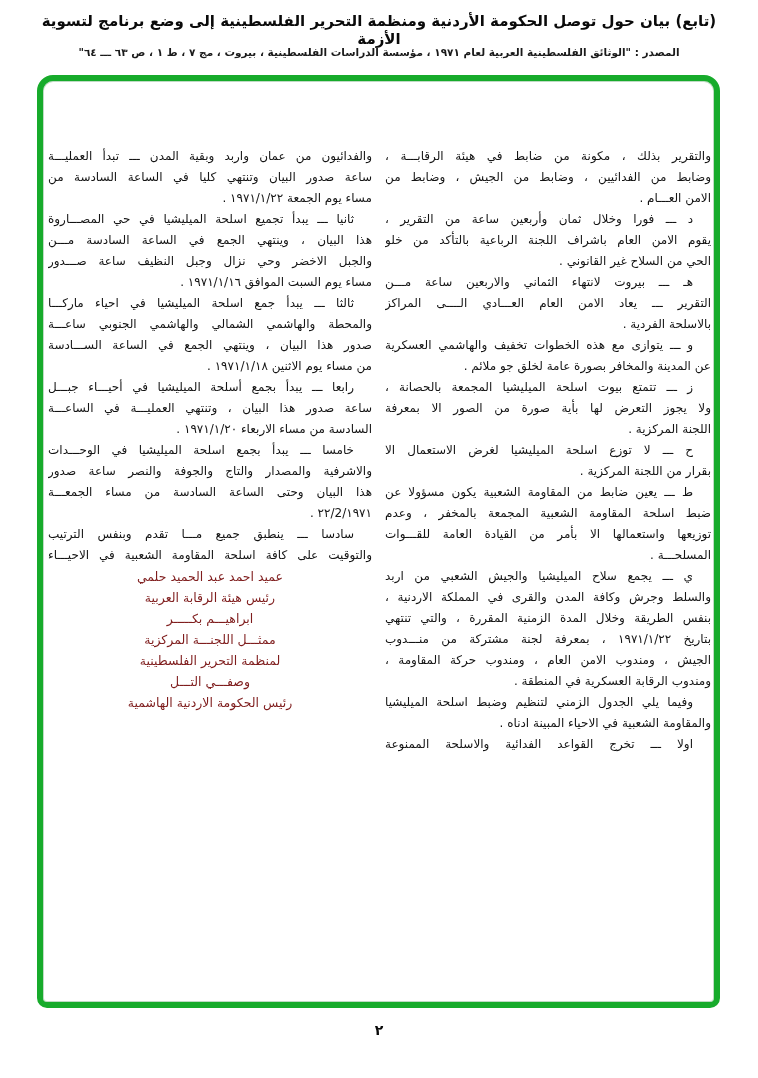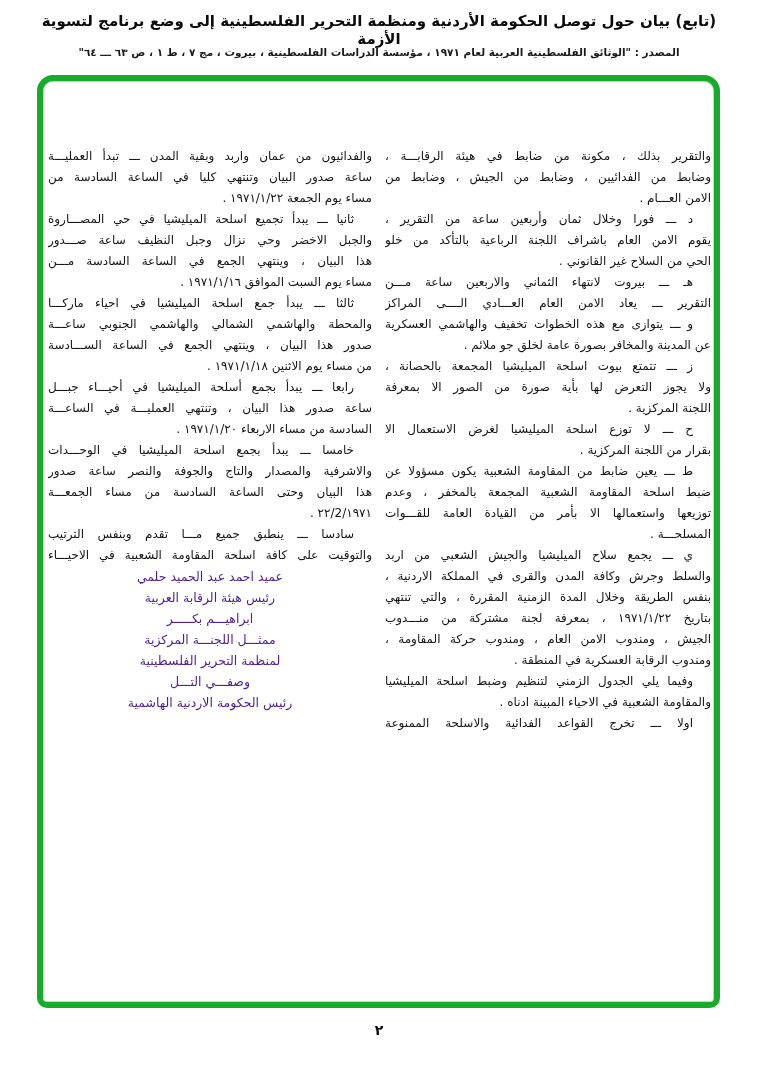--- a/index.html
+++ b/index.html
@@ -28,21 +28,21 @@
   .col-left{left:5px;width:324px;}
   .line{
     height:21px;line-height:21px;font-size:12px;
     text-align:justify;text-align-last:justify;
     overflow:hidden;color:#141414;
   }
   .line.first{text-indent:18px;}
   .line.last{text-align-last:right;}
   .sig-line{
     height:21px;line-height:21px;font-size:12.5px;
-    text-align:center;text-align-last:center;color:#4c1d95;
+    text-align:center;text-align-last:center;color:#7f1d1d;
   }
   .page-number{
     position:absolute;top:1022px;left:0;right:0;
     text-align:center;font-weight:bold;font-size:14px;color:#0a0a0a;
   }
 </style>
 </head>
 <body>
 
 <div class="header-title">(تابع) بيان حول توصل الحكومة الأردنية ومنظمة التحرير الفلسطينية إلى وضع برنامج لتسوية الأزمة</div>
@@ -56,20 +56,21 @@
         <div class="line last">الامن العـــام .</div>
       </div>
       <div>
         <div class="line first">د ـــ فورا وخلال ثمان وأربعين ساعة من التقرير ،</div>
         <div class="line">يقوم الامن العام باشراف اللجنة الرباعية بالتأكد من خلو</div>
         <div class="line last">الحي من السلاح غير القانوني .</div>
       </div>
       <div>
         <div class="line first">هـ ـــ بيروت لانتهاء الثماني والاربعين ساعة مـــن</div>
         <div class="line">التقرير ـــ يعاد الامن العام العـــادي الــــى المراكز</div>
+        <div class="line last">بالاسلحة الفردية .</div>
       </div>
       <div>
         <div class="line first">و ـــ يتوازى مع هذه الخطوات تخفيف والهاشمي العسكرية</div>
         <div class="line last">عن المدينة والمخافر بصورة عامة لخلق جو ملائم .</div>
       </div>
       <div>
         <div class="line first">ز ـــ تتمتع بيوت اسلحة الميليشيا المجمعة بالحصانة ،</div>
         <div class="line">ولا يجوز التعرض لها بأية صورة من الصور الا بمعرفة</div>
         <div class="line last">اللجنة المركزية .</div>
       </div>
@@ -101,22 +102,22 @@
     </div>
   <div class="col col-left">
 
   <div>
         <div class="line">والفدائيون من عمان واربد وبقية المدن ـــ تبدأ العمليـــة</div>
         <div class="line">ساعة صدور البيان وتنتهي كليا في الساعة السادسة من</div>
         <div class="line last">مساء يوم الجمعة ١٩٧١/١/٢٢ .</div>
       </div>
       <div>
         <div class="line first">ثانيا ـــ يبدأ تجميع اسلحة الميليشيا في حي المصـــاروة</div>
+        <div class="line">هذا البيان ، وينتهي الجمع في الساعة السادسة مـــن</div>
         <div class="line">والجبل الاخضر وحي نزال وجبل النظيف ساعة صـــدور</div>
-        <div class="line">هذا البيان ، وينتهي الجمع في الساعة السادسة مـــن</div>
         <div class="line last">مساء يوم السبت الموافق ١٩٧١/١/١٦ .</div>
       </div>
       <div>
         <div class="line first">ثالثا ـــ يبدأ جمع اسلحة الميليشيا في احياء ماركـــا</div>
         <div class="line">والمحطة والهاشمي الشمالي والهاشمي الجنوبي ساعـــة</div>
         <div class="line">صدور هذا البيان ، وينتهي الجمع في الساعة الســـادسة</div>
         <div class="line last">من مساء يوم الاثنين ١٩٧١/١/١٨ .</div>
       </div>
       <div>
         <div class="line first">رابعا ـــ يبدأ بجمع أسلحة الميليشيا في أحيـــاء جبـــل</div>

